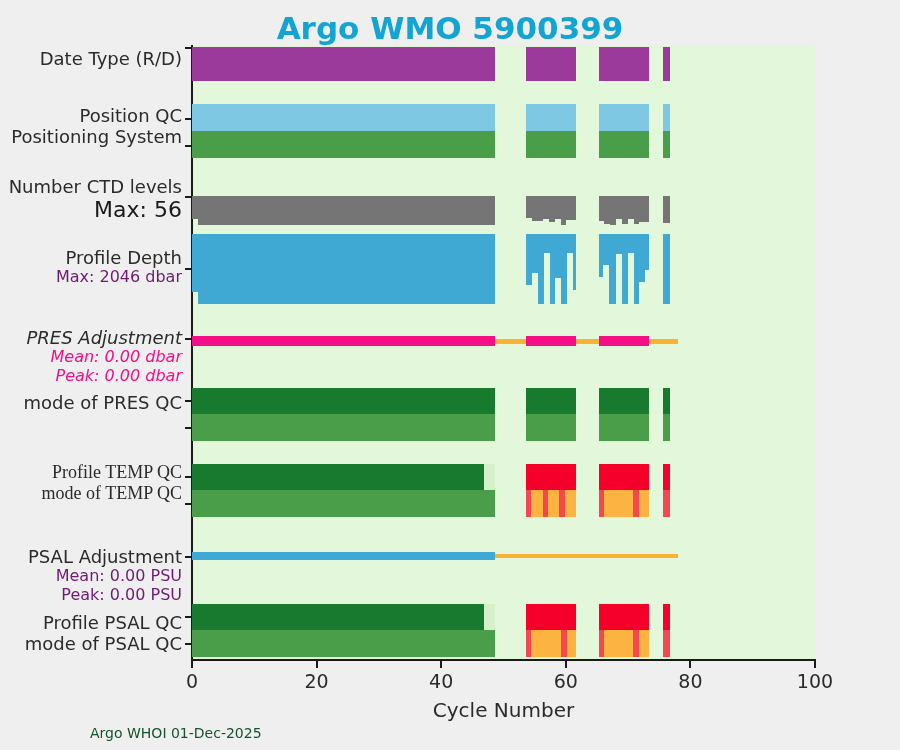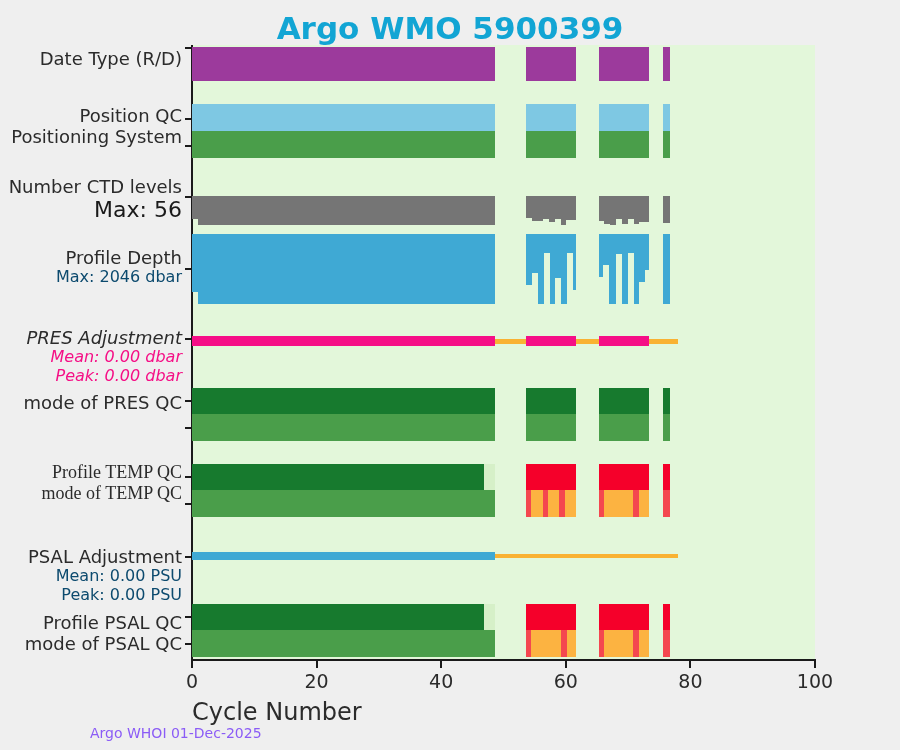--- a/index.html
+++ b/index.html
@@ -32,38 +32,38 @@
   }
   .ytick{position:absolute;left:185px;width:7px;height:2px;background:#1a1a1a;}
   .xtick{position:absolute;top:661px;width:2px;height:7px;background:#1a1a1a;}
   .xticklabel{
     position:absolute;top:670px;
     font-size:19px;color:#2b2b2b;
     text-align:center;width:80px;
   }
   #xlabel{
     position:absolute;left:192px;top:698px;width:623px;
-    font-size:24px;color:#2b2b2b;
+    text-align:center;font-size:20px;color:#2b2b2b;
   }
   #footer{
     position:absolute;left:90px;top:725px;
-    font-size:14px;color:#8b5cf6;
+    font-size:14px;color:#14532d;
   }
   
   .rowlabel{
     position:absolute;
     right:718px;            
     text-align:right;
     white-space:nowrap;
     line-height:1.18;
   }
   .lbl-main{font-size:18px;color:#2b2b2b;}
   .lbl-sub{font-size:16px;}
   .sub-pink{color:#f50f86;}
-  .sub-blue{color:#0c4a6e;}
+  .sub-blue{color:#701a75;}
   .sub-black{color:#1a1a1a;font-size:22px;}
   
   .bar{position:absolute;}
 </style>
 </head>
 <body>
 
 <div id="title">Argo WMO 5900399</div>
 
 <div id="plot"></div>

